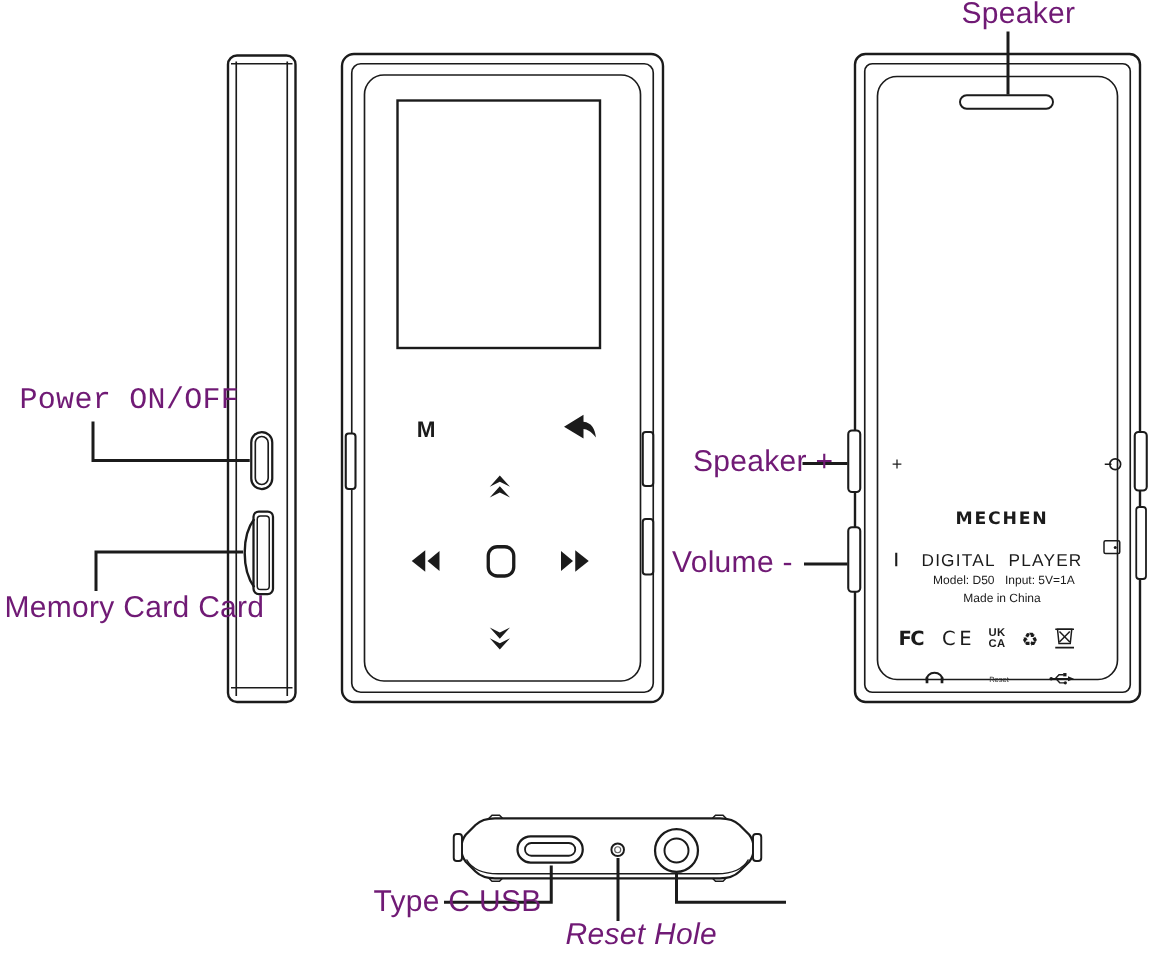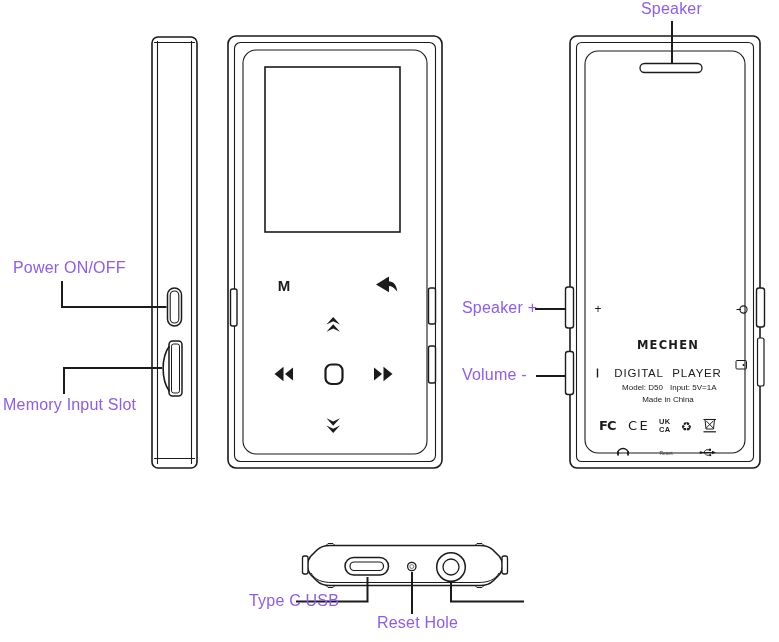--- a/index.html
+++ b/index.html
@@ -1,19 +1,19 @@
 <!DOCTYPE html>
 <html><head>
 <meta charset="utf-8">
 <style>
   html,body{margin:0;padding:0;background:#fff;}
   .stage{position:relative;width:779px;height:642px;background:#fff;overflow:hidden;
          font-family:"Liberation Sans","DejaVu Sans",sans-serif;}
   .stage svg{position:absolute;left:0;top:0;}
-  .callout-label{position:absolute;font-size:16px;line-height:18px;color:#8b5cf6;
+  .callout-label{position:absolute;font-size:20px;line-height:18px;color:#701a75;
                  white-space:nowrap;letter-spacing:.2px;}
   
   .ln{fill:none;stroke:#1b1b1b;}
   .lnw{fill:#ffffff;stroke:#1b1b1b;}
   .fil{fill:#1b1b1b;stroke:none;}
   .callout-line{fill:none;stroke:#1b1b1b;stroke-width:2;stroke-linecap:butt;}
   text{fill:#1b1b1b;}
   .t-menu{font:700 15px "Liberation Sans","DejaVu Sans",sans-serif;}
   .t-plus{font:400 12px "Liberation Sans","DejaVu Sans",sans-serif;}
   .t-brand{font:700 11.5px "DejaVu Sans",sans-serif;letter-spacing:1.2px;}
@@ -170,19 +170,19 @@
     <path class="callout-line" d="M64,394 V368 H162"></path>
     <path class="callout-line" d="M535,309 H565"></path>
     <path class="callout-line" d="M536,376 H565"></path>
     <path class="callout-line" d="M367.5,577 V601.5 H296"></path>
     <path class="callout-line" d="M412,572 V614"></path>
     <path class="callout-line" d="M451,582 V601.5 H524"></path>
   </g>
 </svg>
 
   <div class="callout-label" style="left:641px;top:0px;">Speaker</div>
-  <div class="callout-label" style="left:13px;top:259px;">Power ON/OFF</div>
-  <div class="callout-label" style="left:3px;top:396px;">Memory Input Slot</div>
+  <div class="callout-label" style="left:13px;top:259px;font-family:Liberation Mono, monospace;">Power ON/OFF</div>
+  <div class="callout-label" style="left:3px;top:396px;">Memory Card Card</div>
   <div class="callout-label" style="left:462px;top:299px;">Speaker +</div>
-  <div class="callout-label" style="left:462px;top:366px;text-align:right;">Volume -</div>
+  <div class="callout-label" style="left:448px;top:366px;text-align:right;">Volume -</div>
   <div class="callout-label" style="left:208px;top:592px;margin-left:41px;">Type C USB</div>
-  <div class="callout-label" style="left:377px;top:614px;">Reset Hole</div>
+  <div class="callout-label" style="left:377px;top:614px;font-style:italic;">Reset Hole</div>
 </div>
 
 </body></html>

